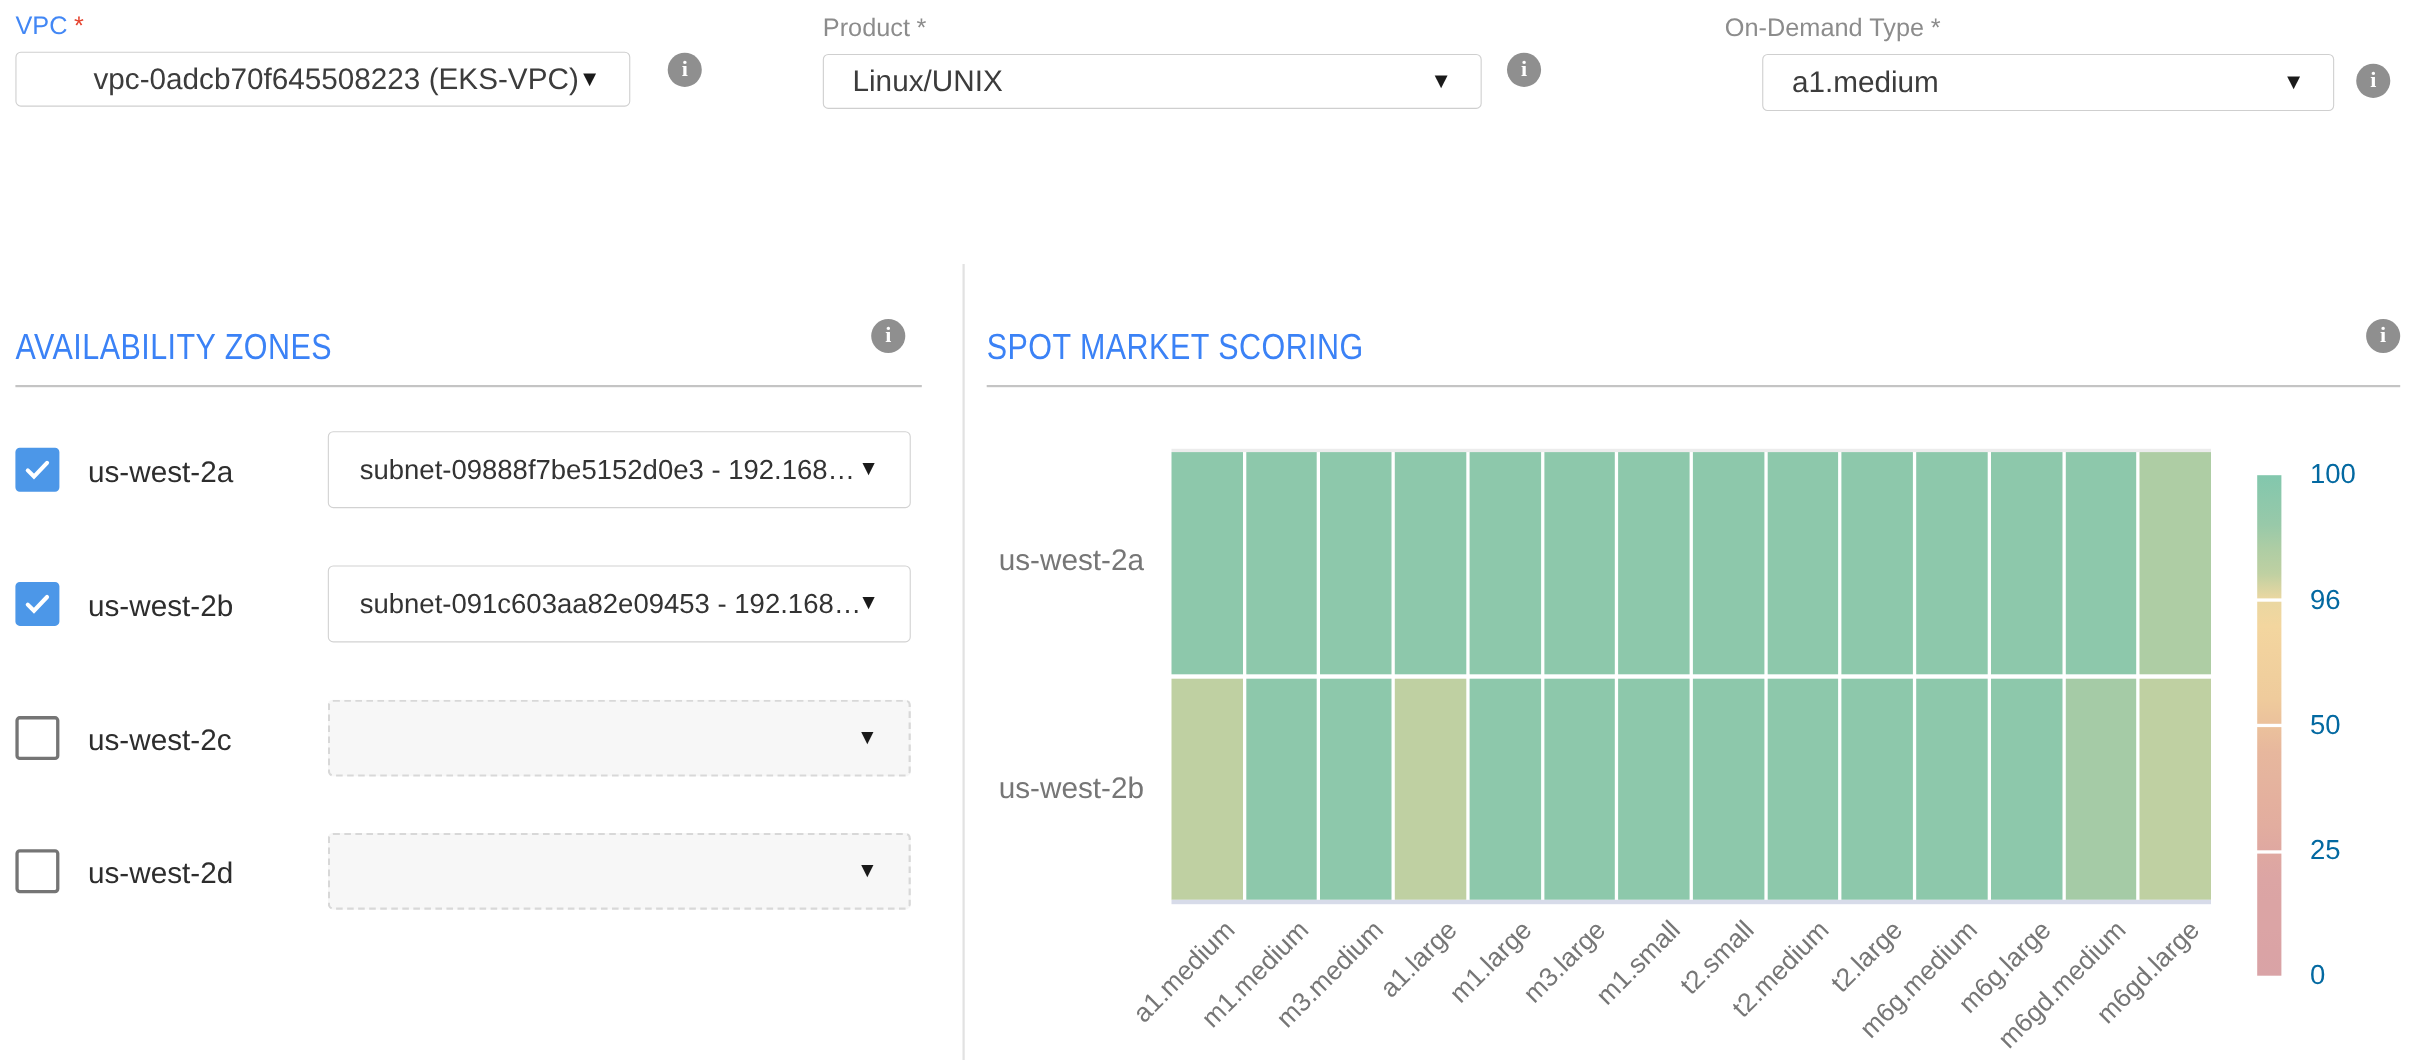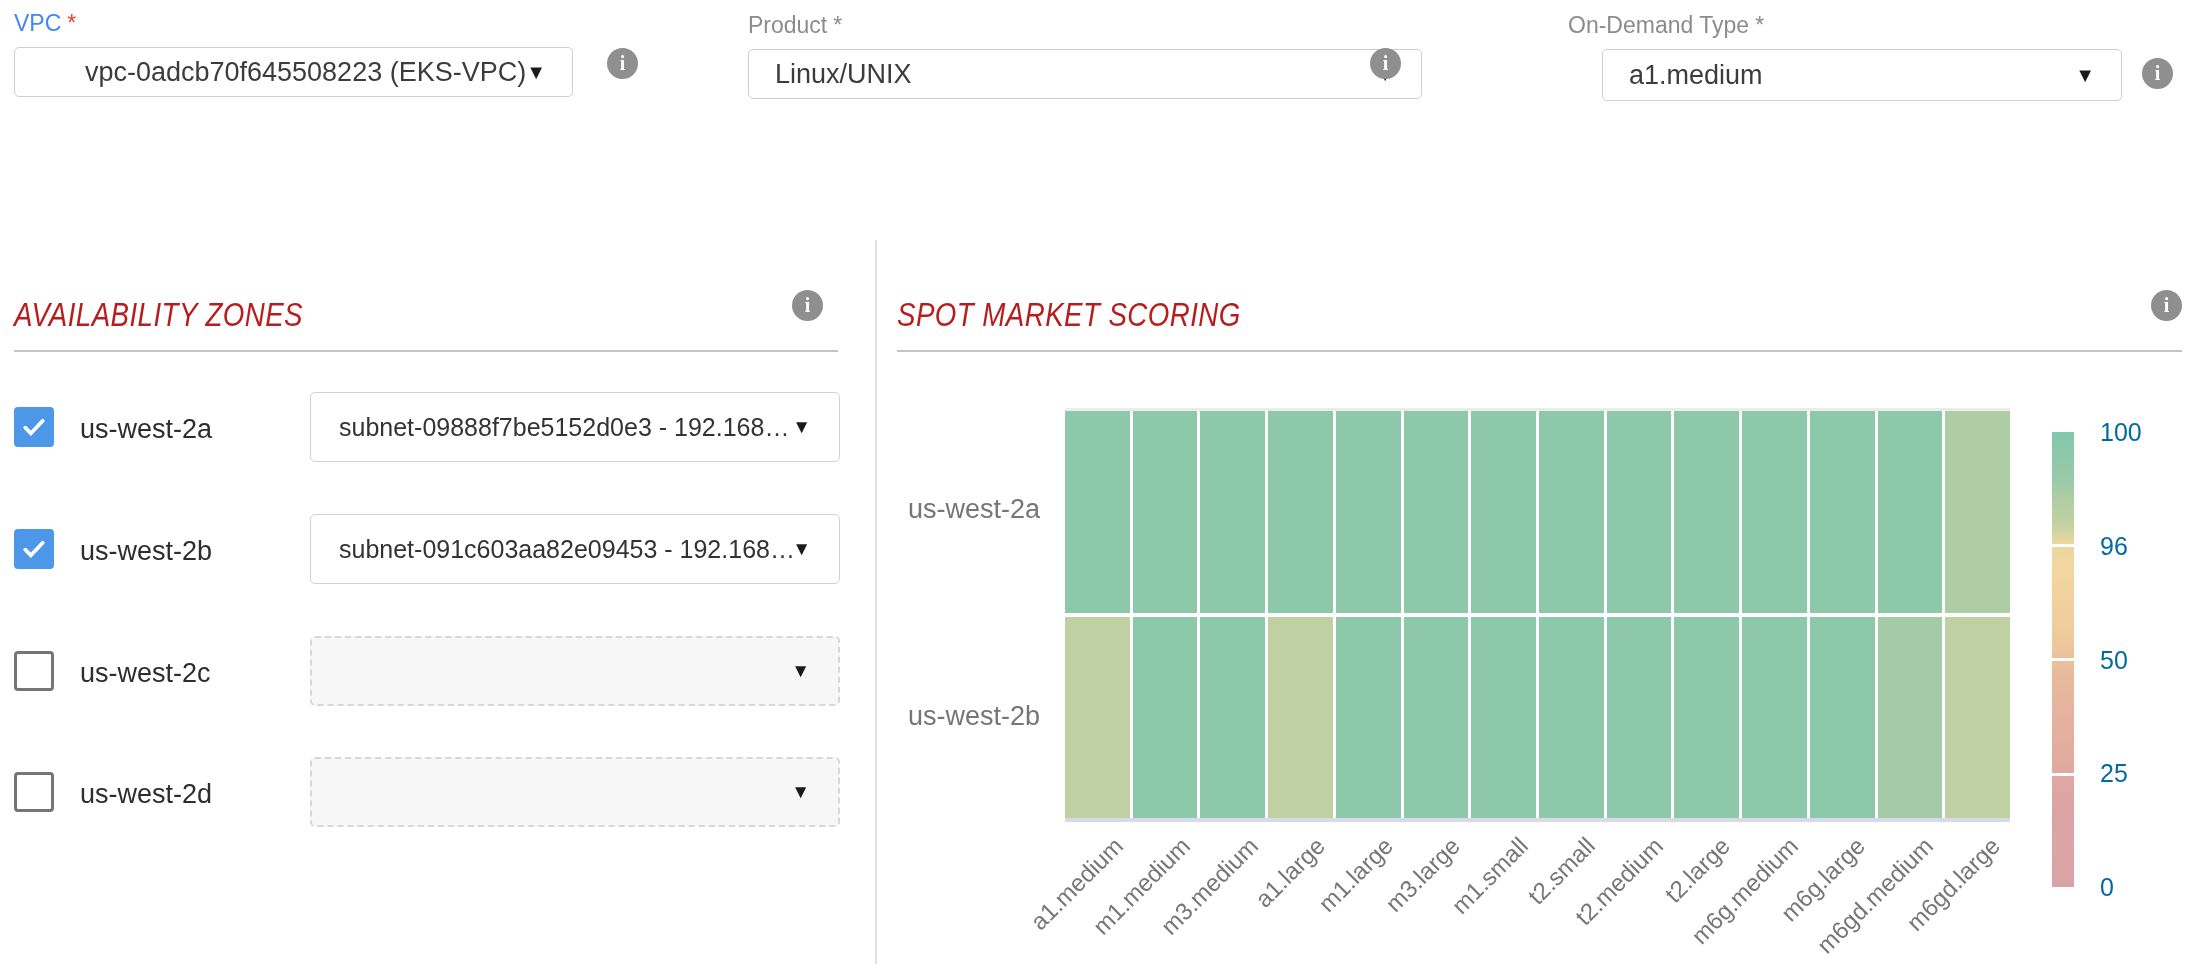--- a/index.html
+++ b/index.html
@@ -25,35 +25,35 @@
   .select-box .arrow { font-size:20px; color:#1a1a1a; padding-right:26px; }
   .info-icon {
     position:absolute; width:31px; height:31px; border-radius:50%;
     background:#8f8f8f; color:#fff; font-size:20px; font-weight:700;
     display:flex; align-items:center; justify-content:center; cursor:pointer;
     font-family:"Liberation Serif", serif;
   }
 
   
   .panel-divider { position:absolute; left:875px; top:240px; bottom:0; width:1.5px; background:#e2e2e2; }
-  .section-title { position:absolute; font-size:33px; color:#b91c1c; white-space:nowrap;font-style:italic; }
+  .section-title { position:absolute; font-size:33px; color:#3b82f6; white-space:nowrap; }
   .section-title .condense { display:inline-block; transform:scaleX(0.84); transform-origin:0 50%; letter-spacing:0.5px; }
   .section-rule { position:absolute; height:1.5px; background:#c4c4c4; }
 
   
   .zone-row { position:absolute; left:14px; width:824px; }
   .zone-checkbox {
     position:absolute; width:40px; height:40px; border-radius:4px; cursor:pointer;
     border:3px solid #757575; background:#fff;
   }
   .zone-checkbox.checked { border-color:#4c97e8; background:#4c97e8; }
   .zone-checkbox svg { position:absolute; left:2px; top:2px; }
   .zone-name { position:absolute; left:66px; font-size:27px; color:#2d2d2d; }
   .subnet-select {
-    position:absolute; left:296px; width:530px; height:70px;
+    position:absolute; left:284px; width:530px; height:70px;
     background:#fff; border:1.5px solid #d2d2d2; border-radius:5px;
     display:flex; align-items:center; cursor:pointer;
   }
   .subnet-select .value { font-size:25px; color:#333; padding-left:28px; flex:1; white-space:nowrap; overflow:hidden; }
   .subnet-select .arrow { font-size:19px; color:#1a1a1a; padding-right:28px; }
   .subnet-select.disabled {
     border:2px dashed #d8d8d8; background:#f7f7f7; cursor:default;
   }
 
   
@@ -81,21 +81,21 @@
       <span class="value">vpc-0adcb70f645508223 (EKS-VPC)</span>
       <span class="arrow">▼</span>
     </div>
   </div>
   <div class="info-icon" style="left:607px; top:48px;">i</div>
 
   <div class="field-group" style="left:748px; top:12px;">
     <div class="field-label">
       <span>Product</span><span class="req">*</span>
     </div>
-    <div class="select-box" style="width:674px;">
+    <div class="select-box" style="width:599px;">
       <span class="value">Linux/UNIX</span>
       <span class="arrow">▼</span>
     </div>
   </div>
   <div class="info-icon" style="left:1370px; top:48px;">i</div>
 
   <div class="field-group" style="left:1568px; top:12px;">
     <div class="field-label">
       <span>On-Demand Type</span><span class="req">*</span>
     </div>

